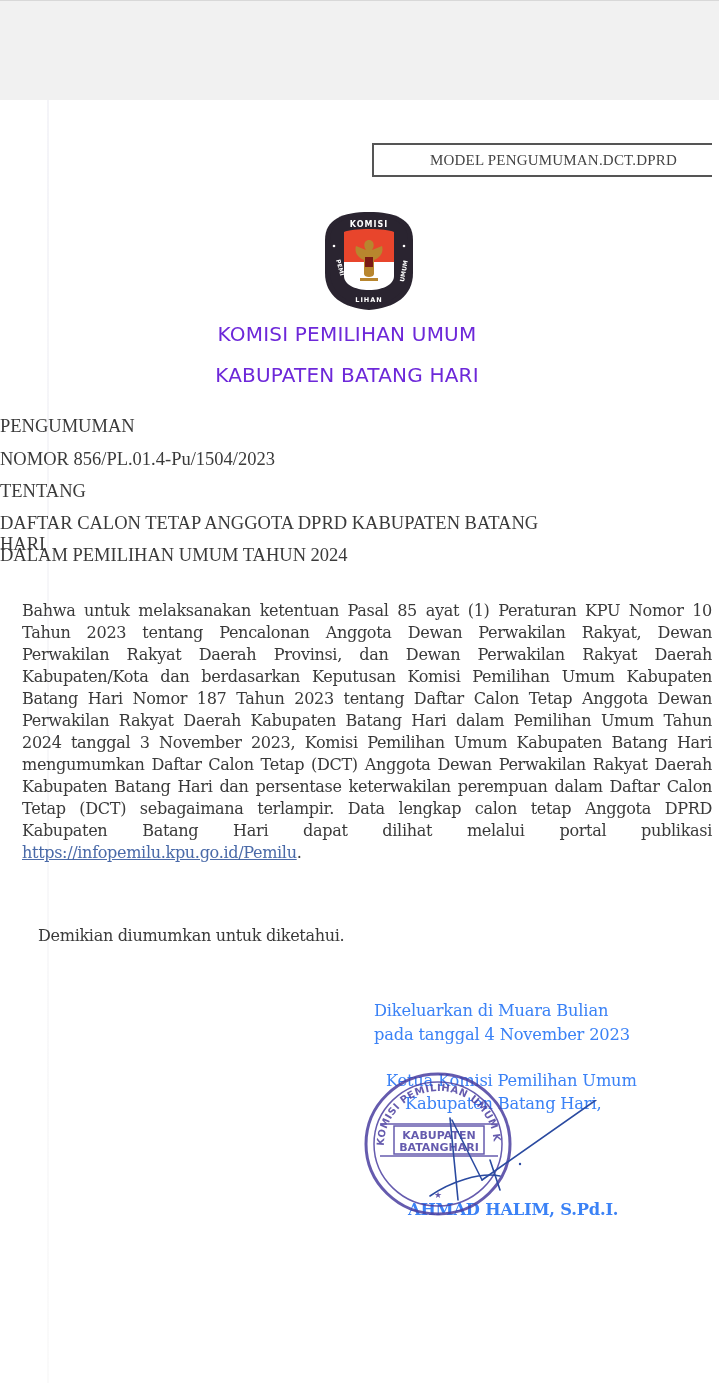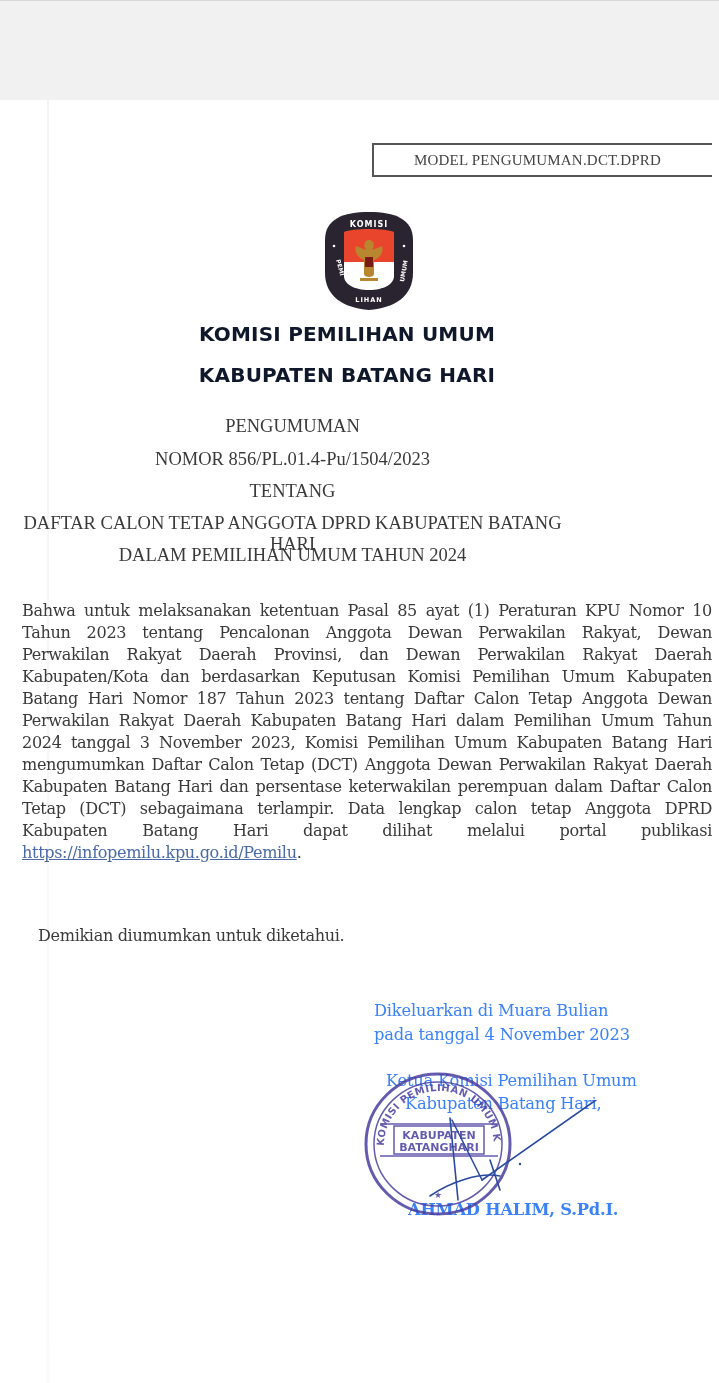--- a/index.html
+++ b/index.html
@@ -1,25 +1,25 @@
 <!DOCTYPE html>
 <html><head>
   <meta charset="utf-8">
   <style>
     html, body { margin:0; padding:0; }
     body { width:719px; height:1383px; background:#ffffff; position:relative; overflow:hidden; font-family:"DejaVu Serif", serif; color:#3a3a3a; }
     .topbar { position:absolute; left:0; top:0; width:719px; height:100px; background:#f1f1f1; border-top:1px solid #d8d8d8; box-sizing:border-box; }
     .page { position:absolute; left:0; top:100px; width:719px; height:1283px; background:#ffffff; }
     .edge { position:absolute; left:47px; top:100px; width:2px; height:1283px; background:linear-gradient(#f4f4f8,#fafafa); }
-    .model-box { position:absolute; left:372px; top:143px; width:340px; height:34px; border:2px solid #555; border-right:none; box-sizing:border-box; display:flex; align-items:center; padding-left:40px; font-family:"Liberation Serif", serif; font-size:15px; color:#444; letter-spacing:0.2px; }
+    .model-box { position:absolute; left:372px; top:143px; width:340px; height:34px; border:2px solid #555; border-right:none; box-sizing:border-box; display:flex; align-items:center; padding-left:56px; font-family:"Liberation Serif", serif; font-size:15px; color:#444; letter-spacing:0.2px; }
     .logo { position:absolute; left:322px; top:210px; width:94px; height:100px; }
-    .org { position:absolute; left:0; width:694px; text-align:center; font-family:"DejaVu Sans", sans-serif; font-weight:bold; font-size:20px; color:#0f172a; letter-spacing:0.2px; }
+    .org { position:absolute; left:0; width:694px; text-align:center; font-family:"DejaVu Sans", sans-serif; font-weight:normal; font-size:20px; color:#6d28d9; letter-spacing:0.2px; }
     .org1 { top:322px; }
     .org2 { top:363px; }
-    .hd { position:absolute; left:0; width:585px; text-align:center; font-family:"Liberation Serif", serif; font-size:18.5px; color:#3a3a3a; }
+    .hd { position:absolute; left:0; width:585px; font-family:"Liberation Serif", serif; font-size:18.5px; color:#3a3a3a; }
     .hd1 { top:416px; }
     .hd2 { top:449px; }
     .hd3 { top:481px; }
     .hd4 { top:513px; }
     .hd5 { top:545px; }
     .body-text { position:absolute; left:22px; top:600px; width:690px; font-family:"DejaVu Serif", serif; font-size:16.1px; line-height:22px; text-align:justify; color:#3a3a3a; letter-spacing:-0.35px; }
     .body-text a { color:#4a6aa8; text-decoration:underline; }
     .closing { position:absolute; left:22px; top:926px; font-family:"DejaVu Serif", serif; font-size:16.1px; color:#3a3a3a; letter-spacing:-0.35px;margin-left:16px; }
     .sig { position:absolute; left:374px; font-family:"DejaVu Serif", serif; font-size:16.3px; color:#3b82f6; letter-spacing:-0.2px; }
     .sig1 { top:1001px; }

